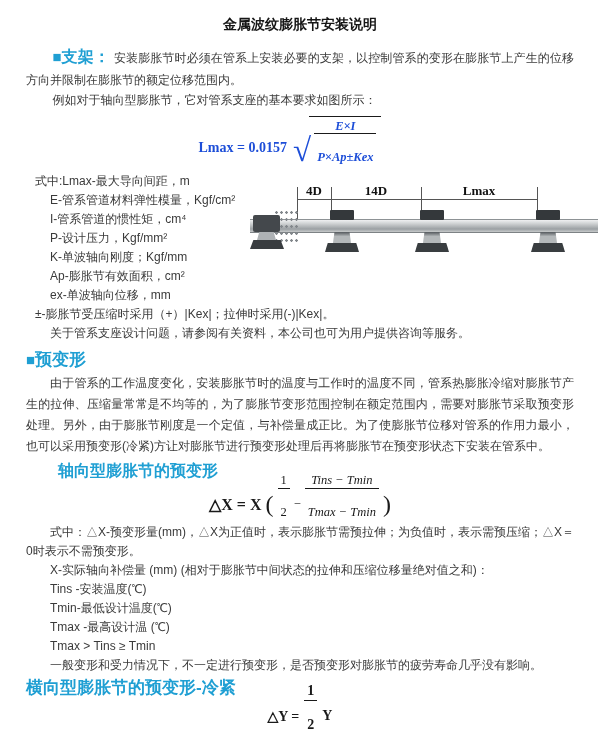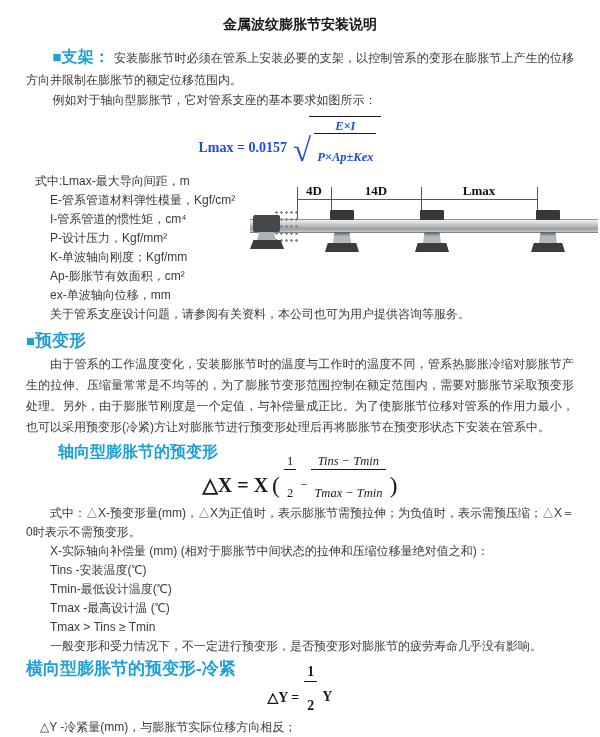--- a/index.html
+++ b/index.html
@@ -56,21 +56,21 @@
     background:linear-gradient(180deg,#54595d 0%,#b4b8ba 40%); clip-path:polygon(8% 0,92% 0,100% 100%,0 100%); }
   .base { position:absolute; left:3px; top:33px; width:34px; height:9px; background:var(--support);
     clip-path:polygon(8% 0,92% 0,100% 100%,0 100%); }
 
   .h1 { margin:6px 26px 0; color:var(--accent); font-size:17px; font-weight:bold; line-height:22px; }
   .p2 { margin:2px 26px 0; line-height:21px; text-align:justify; text-indent:2em; }
   .h2 { margin:4px 26px 0 58px; color:var(--accent); font-size:16px; font-weight:bold; line-height:20px; }
 
   .formula2 { display:flex; justify-content:center; align-items:center; gap:4px; margin:4px 0 0;
     height:38px; font-family:"Liberation Serif", serif; color:#1a1a1a; font-size:12.5px; }
-  .f2-lhs { font-weight:bold; font-size:20px; }
+  .f2-lhs { font-weight:bold; font-size:16px; }
   .paren { font-size:24px; font-weight:400; line-height:1; }
   .tfrac { font-style:italic;text-align:center; }
 
   .ax-p { margin:0 26px; line-height:19px; text-indent:2em; text-align:justify; }
   .ax-var { margin:0 26px 0 50px; line-height:19px; }
 
   .h3 { margin:2px 26px 0; color:var(--accent); font-size:17px; font-weight:bold; line-height:22px; }
   .formula3 { display:flex; justify-content:center; align-items:center; gap:5px; margin:2px 0 0;
     height:30px; font-family:"Liberation Serif", serif; font-weight:bold; font-size:14px; color:#1a1a1a; }
   .note { margin:6px 26px 0 40px; line-height:18px; }
@@ -96,20 +96,21 @@
 </div>
 
 <div class="vars">
   <div class="v-head">式中:Lmax-最大导向间距，m</div>
   <div class="v-item">E-管系管道材料弹性模量，Kgf/cm²</div>
   <div class="v-item">I-管系管道的惯性矩，cm⁴</div>
   <div class="v-item">P-设计压力，Kgf/mm²</div>
   <div class="v-item">K-单波轴向刚度；Kgf/mm</div>
   <div class="v-item">Ap-膨胀节有效面积，cm²</div>
   <div class="v-item">ex-单波轴向位移，mm</div>
+  <div class="v-pm">±-膨胀节受压缩时采用（+）|Kex|；拉伸时采用(-)|Kex|。</div>
   <div class="v-note">关于管系支座设计问题，请参阅有关资料，本公司也可为用户提供咨询等服务。</div>
 </div>
 
 <div class="diagram">
   <div class="dimline"></div>
   <div class="tick t1"></div>
   <div class="tick t2"></div>
   <div class="tick t3"></div>
   <div class="tick t4"></div>
   <div class="dlabel dl1">4D</div>

